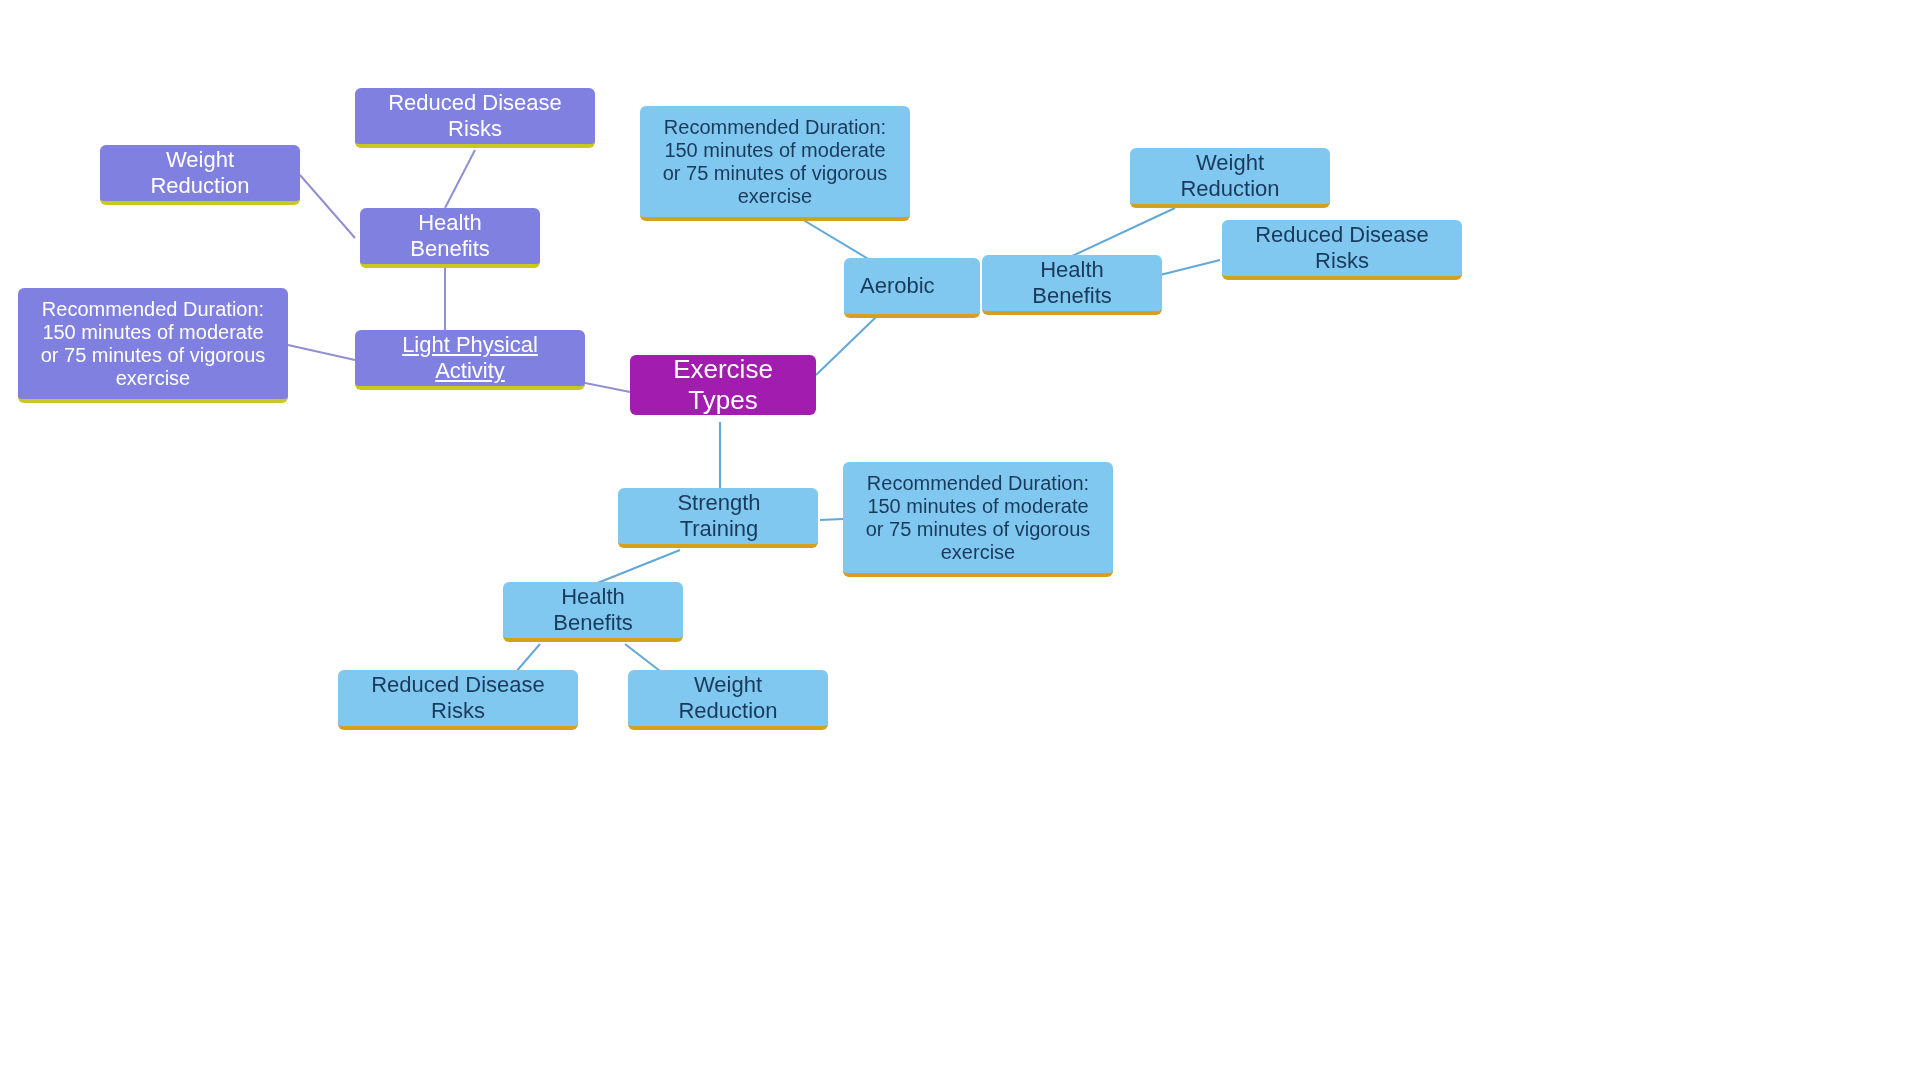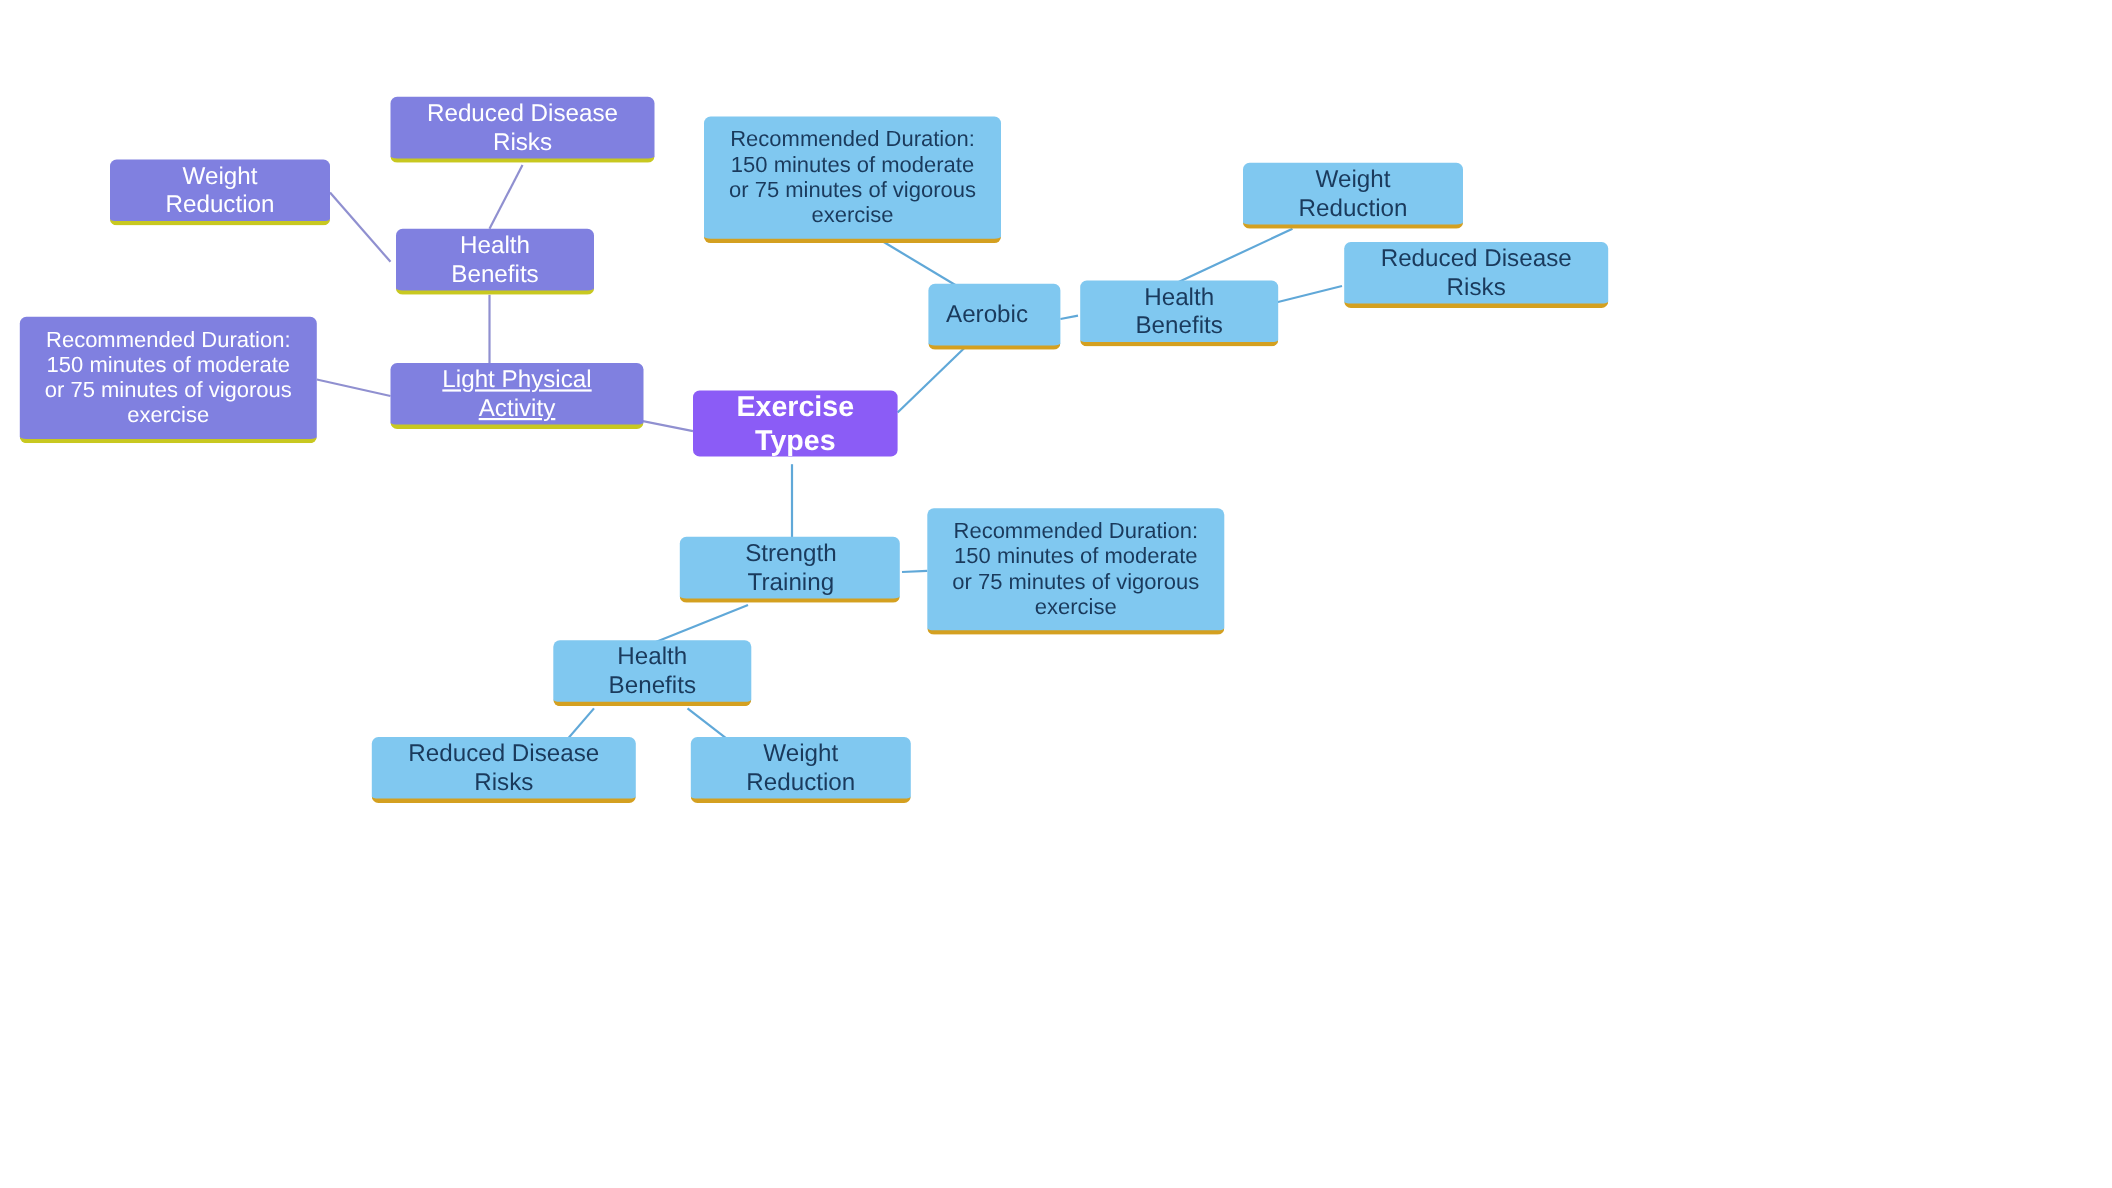--- a/index.html
+++ b/index.html
@@ -17,25 +17,24 @@
       display: flex;
       align-items: center;
       justify-content: flex-start;
       text-align: center;
       font-size: 22px;
       font-weight: 500;
       padding: 10px 16px;
       border-bottom: 4px solid transparent;
     }
     .node-center {
-      background: #8b5cf6;
+      background: #a21caf;
       color: #ffffff;
       font-size: 26px;
       border-bottom: none;
-      font-weight: bold;
     }
     .node-purple {
       background: #8080e0;
       color: #ffffff;
       border-bottom-color: #c8c820;
     }
     .node-blue {
       background: #80c8f0;
       color: #1a3a5c;
       border-bottom-color: #d4a020;
@@ -106,21 +105,21 @@
 </div>
 
 <div class="node node-purple" style="left:355px; top:88px; width:240px; height:60px;">
   <span>Reduced Disease Risks</span>
 </div>
 
 <div class="node node-purple" style="left:18px; top:288px; width:270px; height:115px; font-size:20px;">
   <span>Recommended Duration: 150 minutes of moderate or 75 minutes of vigorous exercise</span>
 </div>
 
-<div class="node node-blue" style="left:844px; top:258px; width:120px; height:60px;">
+<div class="node node-blue" style="left:844px; top:258px; width:136px; height:60px;">
   <span>Aerobic</span>
 </div>
 
 <div class="node node-blue" style="left:640px; top:106px; width:270px; height:115px; font-size:20px;">
   <span>Recommended Duration: 150 minutes of moderate or 75 minutes of vigorous exercise</span>
 </div>
 
 <div class="node node-blue" style="left:982px; top:255px; width:180px; height:60px;">
   <span>Health Benefits</span>
 </div>

